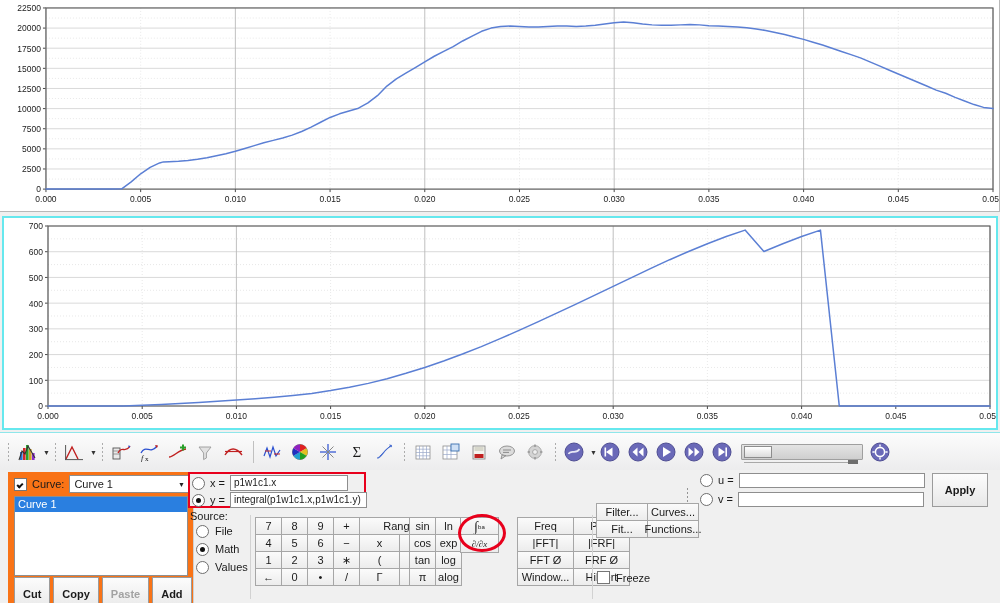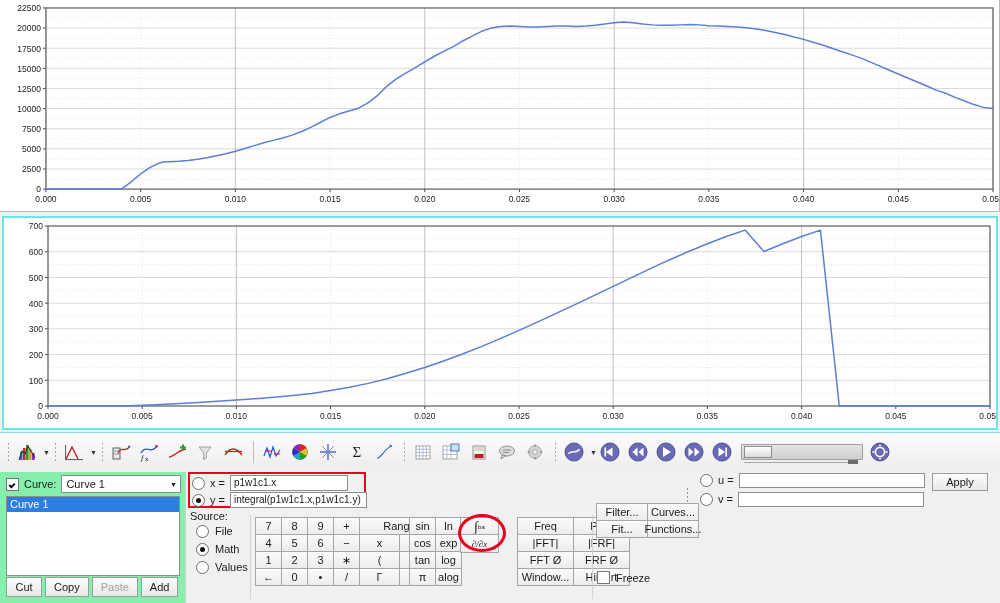--- a/index.html
+++ b/index.html
@@ -29,38 +29,38 @@
      background:linear-gradient(#e4e4e4,#cfcfcf);border:1px solid #9f9f9f;border-radius:1px;}
   .anim-slider .thumb{position:absolute;left:2px;top:1px;width:26px;height:10px;
      background:linear-gradient(#ffffff,#dcdcdc);border:1px solid #8d8d8d;}
   .anim-slider .tick{position:absolute;left:2px;bottom:-4px;height:3px;width:114px;border-bottom:1px solid #a8a8a8;}
   .anim-slider .tick2{position:absolute;right:4px;bottom:-5px;width:10px;height:4px;background:#6d6d6d;}
 
   
   #bottom{position:absolute;left:0;top:470px;width:1000px;height:133px;background:#f0f0f0;}
 
   
-  #curve-panel{position:absolute;left:0;top:2px;width:185px;height:131px;background:#86efac;
+  #curve-panel{position:absolute;left:8px;top:2px;width:185px;height:131px;background:#f97316;
      border-right:1px solid #d0d0d0;}
   .curve-head{display:flex;align-items:center;height:20px;padding:2px 4px 0 6px;gap:5px;}
   .cb{width:11px;height:11px;border:1px solid #767676;background:#fff;position:relative;flex:none;}
   .cb.checked::after{content:"";position:absolute;left:2px;top:4px;width:4px;height:2px;
      border-left:2px solid #111;border-bottom:2px solid #111;transform:rotate(-45deg);}
   .curve-label{font-size:11px;}
   .curve-combo{flex:1;display:flex;align-items:center;background:#fff;border:1px solid #8e8e8e;height:16px;}
   .curve-combo .val{padding-left:4px;font-size:11px;flex:1;}
   .curve-combo .arrow{width:13px;height:14px;display:flex;align-items:center;justify-content:center;
      font-size:7px;color:#222;}
   .curve-list{position:absolute;left:6px;top:24px;width:172px;height:78px;background:#fff;border:1px solid #8e8e8e;}
   .curve-list .row{height:15px;line-height:15px;padding-left:3px;font-size:11px;}
   .curve-list .row.sel{background:#2a7fe0;color:#fff;}
   .curve-btns{position:absolute;left:6px;top:105px;display:flex;gap:3px;}
   .btn{background:linear-gradient(#fcfcfc,#e8e8e8);border:1px solid #9b9b9b;
-     font-size:11px;height:20px;min-width:36px;padding:8px 8px;color:#1a1a1a;box-sizing:border-box;
-     display:flex;align-items:center;justify-content:center;}
+     font-size:11px;height:20px;min-width:36px;padding:16px 8px;color:#1a1a1a;box-sizing:border-box;
+     display:flex;align-items:center;justify-content:center;font-weight:bold;}
   .btn.disabled{color:#a2a2a2;}
 
   
   #xy-zone{position:absolute;left:188px;top:2px;width:500px;height:36px;}
   .red-box{position:absolute;left:0;top:0;width:178px;height:36px;border:2px solid #e8001c;box-sizing:border-box;
      background:#f0f0f0;z-index:3;}
   .xy-row{position:absolute;display:flex;align-items:center;height:16px;}
   .radio{width:11px;height:11px;border:1px solid #6e6e6e;border-radius:50%;background:#fff;
      position:relative;flex:none;}
   .radio.on::after{content:"";position:absolute;left:3px;top:3px;width:5px;height:5px;border-radius:50%;background:#111;}

